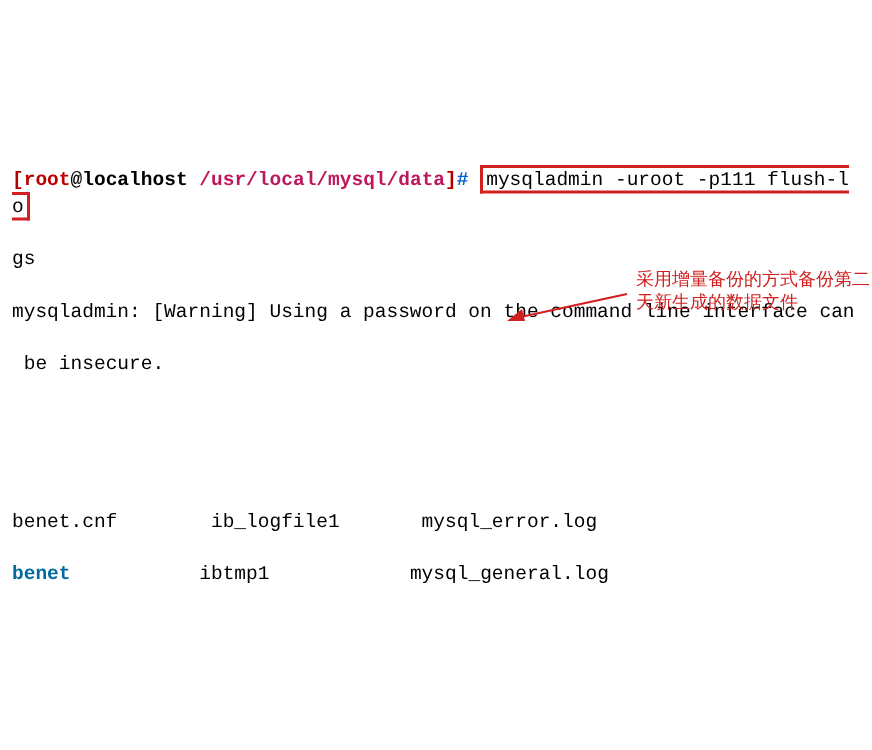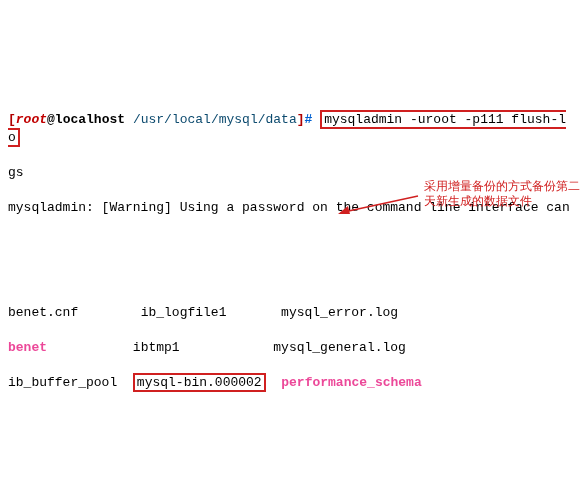--- a/index.html
+++ b/index.html
@@ -8,53 +8,53 @@
     font-size: 13px;
     line-height: 1.35;
     background: #fff;
     color: #000;
     padding: 6px 8px;
     width: 581px;
     white-space: pre-wrap;
     word-break: break-all;
   }
   .brk { color: #b00000; font-weight: bold; }
-  .user { color: #c00000; font-weight: bold; font-style: italic; }
+  .user { color: #c00000; font-weight: bold; }
   .at   { font-weight: bold; }
   .host { font-weight: bold; margin-top: 32px; }
-  .path { color: #0c4a6e; font-weight: normal; }
+  .path { color: #be185d; font-weight: bold; }
   .hash { color: #0060d0; font-weight: bold; }
-  .blue { color: #ec4899; font-weight: bold; }
+  .blue { color: #0369a1; font-weight: bold; }
   .box-red { border: 2px solid #d02020; padding: 0 2px; display: inline; }
   .annot {
     position: absolute;
     color: #d02020;
     font-family: Arial, "Microsoft YaHei", sans-serif;
     font-size: 12px;
     line-height: 1.3;
   }
   #wrap { position: relative; }
 </style>
 </head>
 <body>
 <div id="wrap">
 
 
 
 
 <div><span class="brk">[</span><span class="user">root</span><span class="at">@</span><span class="host">localhost</span> <span class="path">/usr/local/mysql/data</span><span class="brk">]</span><span class="hash">#</span> <span class="box-red">mysqladmin -uroot -p111 flush-lo</span></div>
 <div>gs</div>
 <div>mysqladmin: [Warning] Using a password on the command line interface can</div>
+<div> be insecure.</div>
 
 
 
 
 <div><span class="col1">benet.cnf</span>        <span>ib_logfile1</span>       <span>mysql_error.log</span></div>
 <div><span class="blue">benet</span>           <span>ibtmp1</span>            <span>mysql_general.log</span></div>
-<div><span>ib_buffer_pool</span>  <span class="box-red">mysql-bin.000002</span>  <span class="blue">performance_schema</span></div>
 
 
 
 
 
 
 
 
 
 

